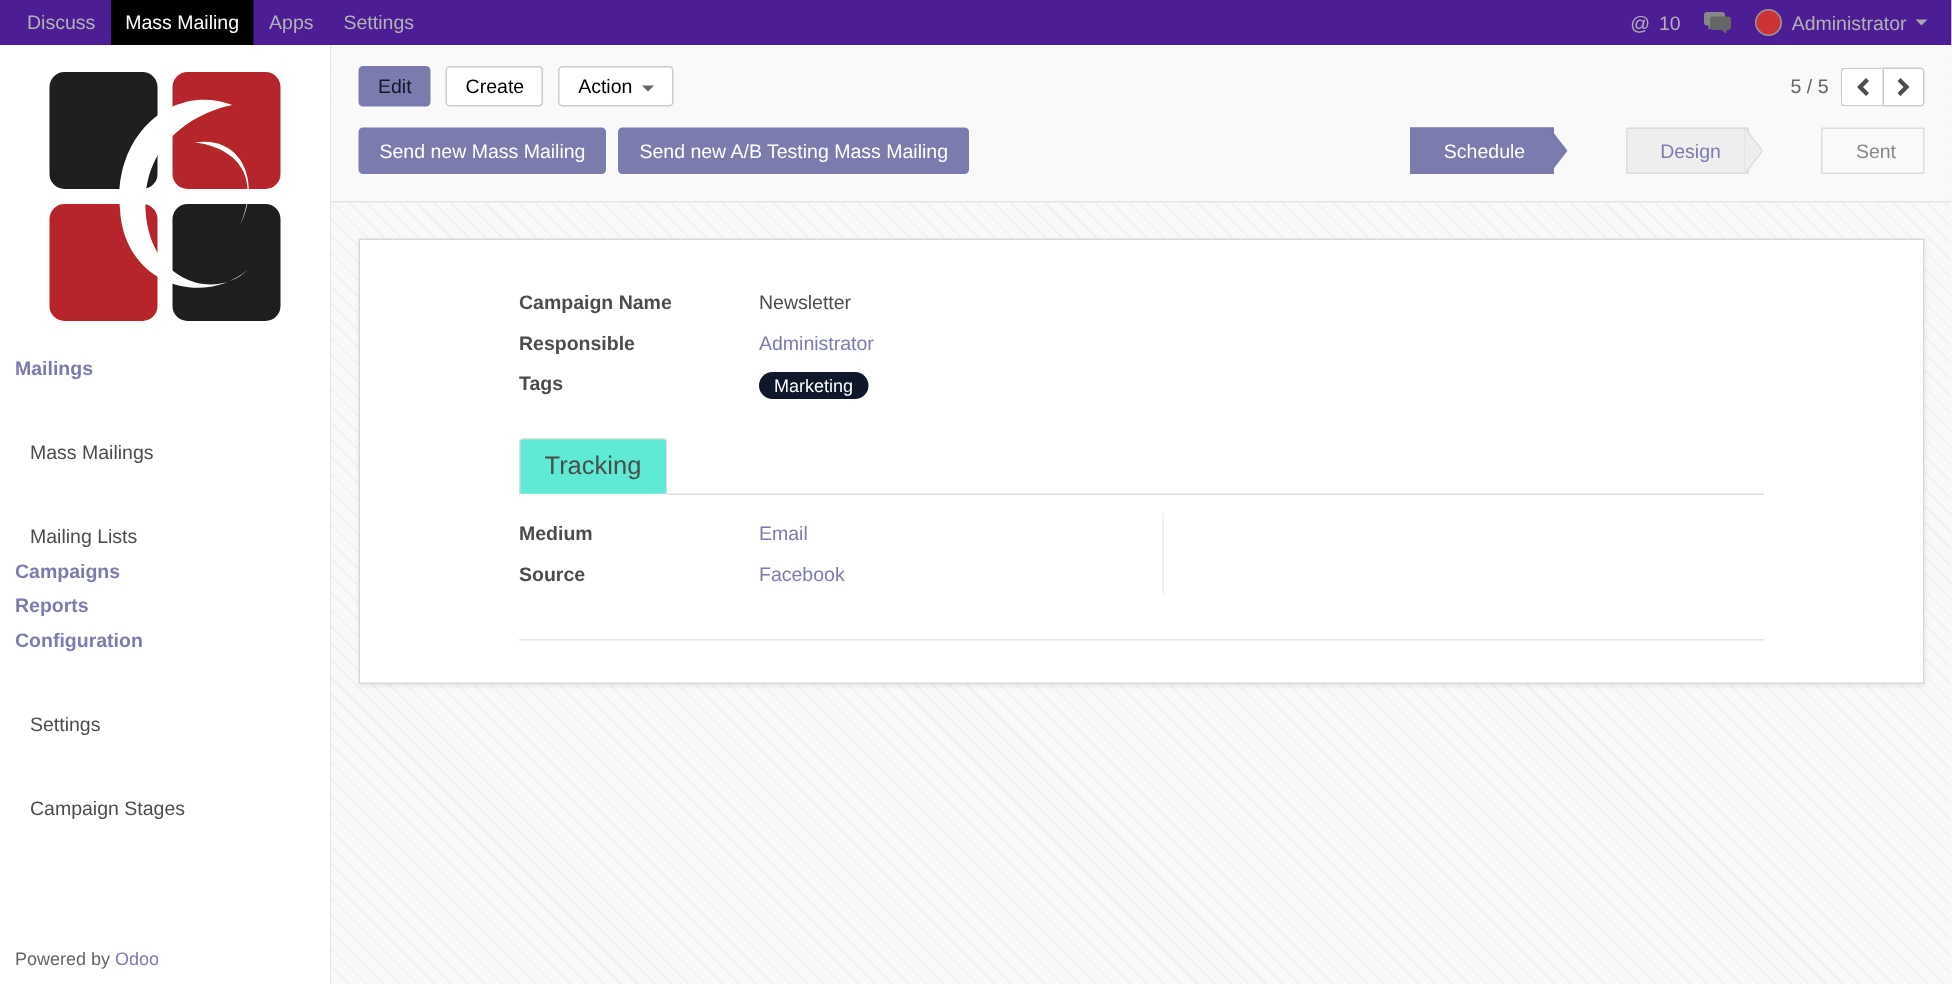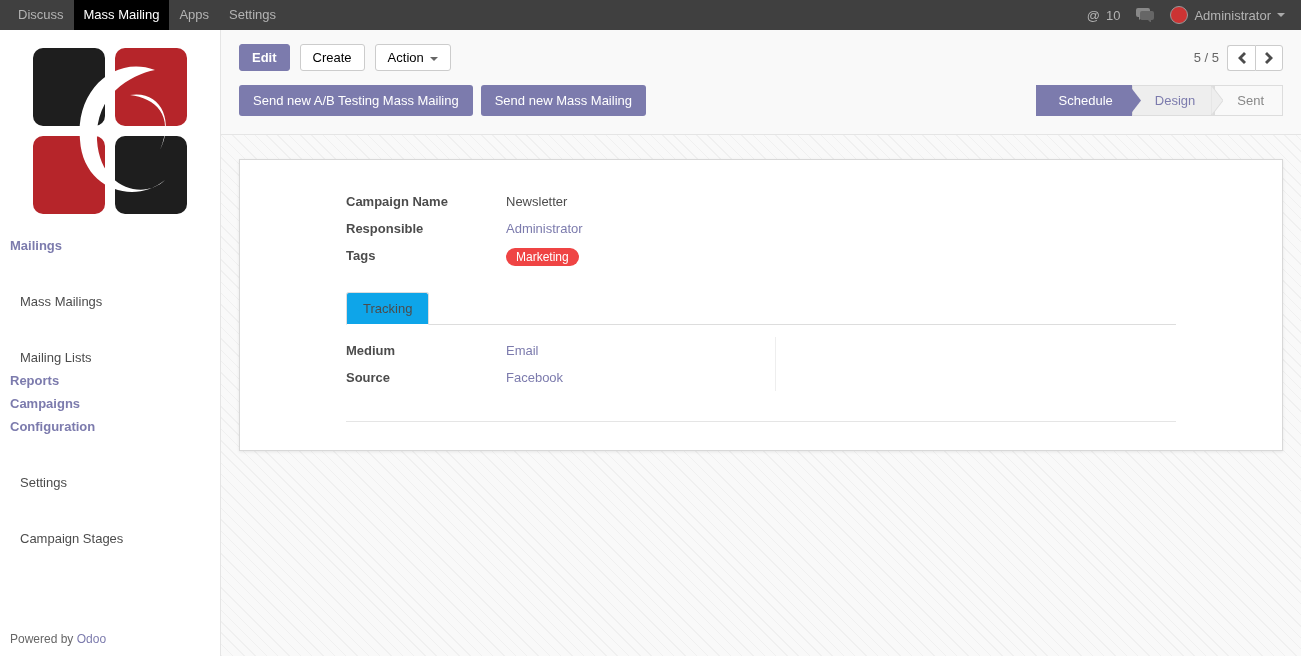--- a/index.html
+++ b/index.html
@@ -1,19 +1,19 @@
 <!DOCTYPE html>
 <html><head>
 <meta charset="utf-8">
 <style>
   * { box-sizing: border-box; margin: 0; padding: 0; }
   body { font-family: -apple-system, BlinkMacSystemFont, "Segoe UI", Helvetica, Arial, sans-serif; font-size: 13px; color: #4c4c4c; background: #f9f9f9; width: 1301px; height: 656px; overflow: hidden; }
 
   
-  .topbar { background: #404040; height: 30px; display: flex; align-items: center; padding: 0 8px; color: #b3b3b3; }
+  .topbar { background: #4c1d95; height: 30px; display: flex; align-items: center; padding: 0 8px; color: #b3b3b3; }
   .topbar .menu-item { padding: 0 10px; height: 30px; line-height: 30px; cursor: pointer; font-size: 13px; }
   .topbar .menu-item.active { background: #000; color: #fff; }
   .topbar .spacer { flex: 1; }
   .topbar .right-item { display: flex; align-items: center; gap: 6px; padding: 0 8px; cursor: pointer; font-size: 13px; }
   .topbar .at-badge { color: #b3b3b3; }
   .topbar .avatar { width: 18px; height: 18px; border-radius: 50%; background: #cc3333; border: 1px solid #999; display:inline-block; }
 
   
   .body-wrap { display: flex; height: calc(656px - 30px); }
 
@@ -29,53 +29,53 @@
   
   .main { flex: 1; background-image: repeating-linear-gradient(45deg, #f0f0f0 0, #f0f0f0 1px, #f9f9f9 1px, #f9f9f9 8px); background-color: #f9f9f9; overflow: auto; }
   .main-inner { padding: 14px 18px 18px 18px; background: #f9f9f9; border-bottom: 1px solid #e5e5e5; }
 
   .breadcrumb { font-size: 18px; color: #888; margin-bottom: 12px; }
   .breadcrumb .crumb-link { color: #7c7bad; cursor: pointer; }
   .breadcrumb .sep { color: #aaa; padding: 0 4px; }
 
   .toolbar-row { display: flex; align-items: center; gap: 10px; margin-bottom: 14px; }
   .btn { border: 1px solid #ccc; background: #fff; padding: 5px 12px; font-size: 13px; cursor: pointer; border-radius: 3px; }
-  .btn.primary { background: #7c7bad; color: #ffffff; border-color: #7c7bad; font-weight: bold; }
+  .btn.primary { background: #7c7bad; color: #0f172a; border-color: #7c7bad; }
   .btn.dropdown::after { content: ""; display: inline-block; margin-left: 6px; border-top: 4px solid #666; border-left: 4px solid transparent; border-right: 4px solid transparent; vertical-align: middle; }
   .toolbar-row .spacer2 { flex: 1; }
   .action-wrap { }
   .pager { display: flex; align-items: center; gap: 8px; }
   .pager-text { font-size: 13px; color: #666; }
   .pager-btns { display: flex; }
   .pager-btn { border: 1px solid #ccc; background: #fff; width: 28px; height: 26px; cursor: pointer; display:flex; align-items:center; justify-content:center; }
   .pager-btn:first-child { border-right: none; border-radius: 3px 0 0 3px; }
   .pager-btn:last-child { border-radius: 0 3px 3px 0; }
 
   
   .pipeline-row { display: flex; align-items: stretch; }
   .send-btn { background: #7c7bad; color: #fff; padding: 7px 14px; font-size: 13px; cursor: pointer; border: none; border-radius: 3px; margin-right: 8px; }
   .pipeline-row .stretch { flex: 1; }
-  .stages { display: flex; }
+  .stages { display: flex; gap: 48px; }
   .stage { position: relative; padding: 7px 18px 7px 22px; font-size: 13px; color: #7c7bad; background: #eee; cursor: pointer; border: 1px solid #ddd; }
   .stage svg.arrow { position: absolute; right: -10px; top: -1px; height: calc(100% + 2px); width: 12px; z-index: 1; }
   .stage.active { background: #7c7bad; color: #fff; border-color: #7c7bad; }
   .stage.plain { background: #f9f9f9; color: #888; }
 
   
   .sheet-wrap { padding: 0 18px 18px 18px; }
   .sheet { background: #fff; border: 1px solid #d8d8d8; max-width: 1065px; margin: 24px auto 0 auto; box-shadow: 0 1px 3px rgba(0,0,0,.08); padding: 28px 0; }
   .sheet-inner { margin: 0 auto; width: 830px; }
   .form-row { display: flex; padding: 6px 0; font-size: 13px; }
   .form-label { width: 160px; font-weight: bold; color: #4c4c4c; }
   .form-value { color: #4c4c4c; }
   .form-value.link { color: #7c7bad; cursor: pointer; }
-  .tag { display: inline-block; background: #ef4444; color: #fff; border-radius: 10px; padding: 2px 10px; font-size: 12px; }
+  .tag { display: inline-block; background: #0f172a; color: #fff; border-radius: 10px; padding: 2px 10px; font-size: 12px; }
 
   .tabs { margin-top: 20px; border-bottom: 1px solid #ddd; }
-  .tab { display: inline-block; border: 1px solid #ddd; border-bottom: 1px solid #fff; margin-bottom: -1px; padding: 8px 16px; font-size: 13px; background: #0ea5e9; border-radius: 3px 3px 0 0; cursor: pointer; }
+  .tab { display: inline-block; border: 1px solid #ddd; border-bottom: 1px solid #fff; margin-bottom: -1px; padding: 8px 16px; font-size: 17px; background: #5eead4; border-radius: 3px 3px 0 0; cursor: pointer; }
 
   .tracking-body { padding-top: 12px; display: flex; }
   .tracking-col { border-right: 1px solid #eee; padding-right: 30px; margin-right: 30px; min-width: 430px; }
   .hr { border: none; border-top: 1px solid #e5e5e5; margin-top: 30px; }
 
 </style>
 </head>
 <body>
 
 <div class="topbar">
@@ -112,22 +112,22 @@
         <rect x="90" y="96" width="72" height="78" rx="10" fill="#1e1e1e"></rect>
         <path d="M 130 30 C 90 15, 50 50, 55 100 C 58 150, 110 165, 140 140 C 120 160, 75 150, 72 100 C 70 55, 105 35, 130 30 Z" fill="#fff"></path>
         <path d="M 105 55 C 135 50, 150 80, 135 110 C 150 75, 130 58, 105 55 Z" fill="#fff"></path>
       </svg>
     </div>
 
     <div class="side-section">Mailings</div>
     <div class="side-link">Mass Mailings</div>
     <div class="side-link">Mailing Lists</div>
 
+    <div class="side-section">Campaigns</div>
     <div class="side-section">Reports</div>
-    <div class="side-section">Campaigns</div>
     <div class="side-section">Configuration</div>
     <div class="side-link">Settings</div>
     <div class="side-link">Campaign Stages</div>
 
     <div class="powered">
       <span>Powered by </span><a>Odoo</a>
     </div>
   </div>
 
   <div class="main">
@@ -152,22 +152,22 @@
             <div class="pager-btn">
               <svg width="8" height="12" viewBox="0 0 8 12">
                   <path fill="#4c4c4c" d="M2 0l6 6-6 6-2-2 4-4-4-4z"></path>
                 </svg>
             </div>
           </div>
         </div>
       </div>
 
       <div class="pipeline-row">
+        <button class="send-btn">Send new Mass Mailing</button>
         <button class="send-btn">Send new A/B Testing Mass Mailing</button>
-        <button class="send-btn">Send new Mass Mailing</button>
         <div class="stretch"></div>
         <div class="stages">
           <div class="stage active">
             <span>Schedule</span>
             <svg class="arrow" viewBox="0 0 12 30" preserveAspectRatio="none">
                 <polygon points="0,0 12,15 0,30" fill="#7c7bad"></polygon>
               </svg>
           </div>
           <div class="stage">
             <span>Design</span>

